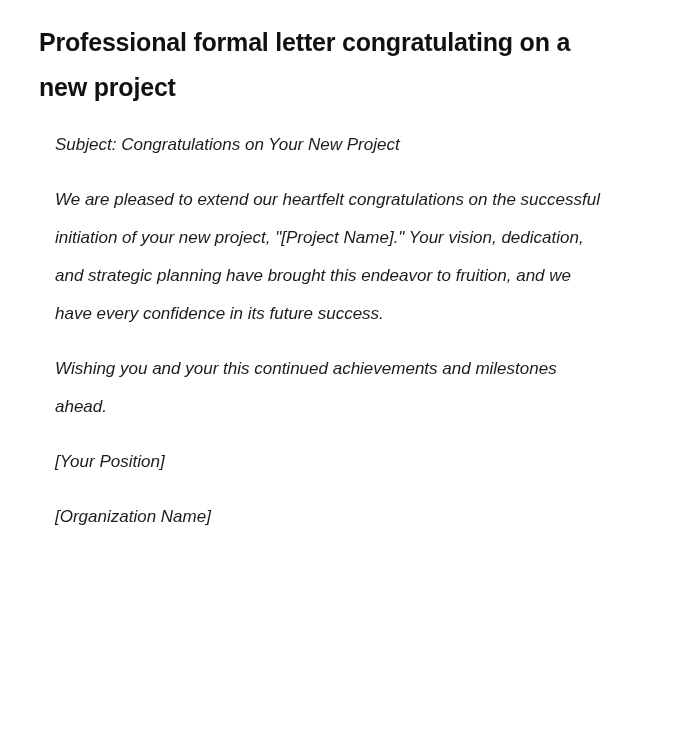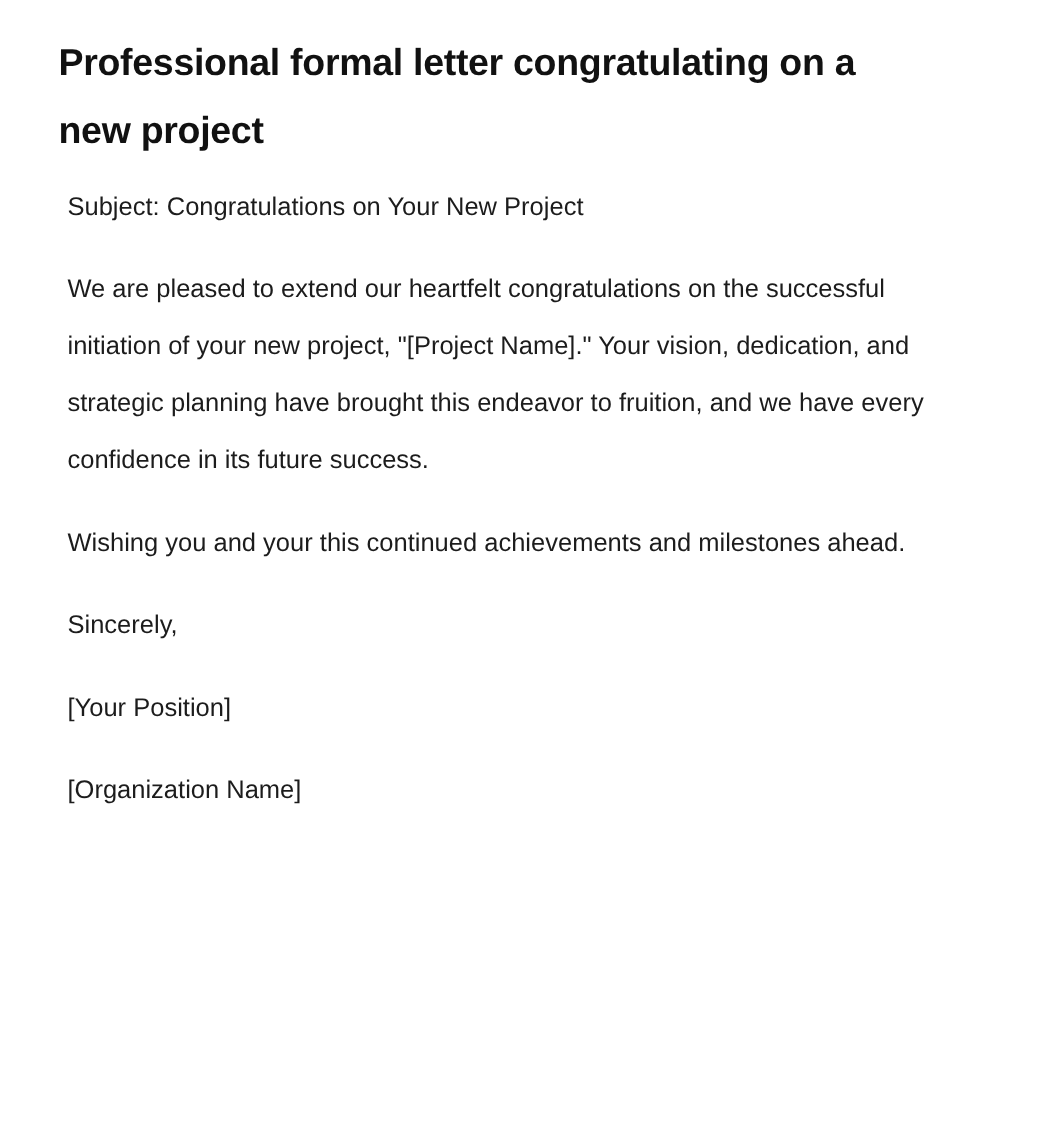--- a/index.html
+++ b/index.html
@@ -30,23 +30,24 @@
     padding: 0;
     font-size: 25px;
     line-height: 45px;
     font-weight: 700;
     letter-spacing: -0.2px;
     color: #111111;
     max-width: 570px;
   }
 
   .doc-body {
-    margin: 6px;
+    margin: 16px;
     padding: 0;
     list-style: none;
+    font-style: italic;
   }
 
   .para {
     margin: 0;
     padding: 0;
     font-size: 17px;
     line-height: 38px;
     font-weight: 400;
     color: #1c1c1c;
     max-width: 586px;
@@ -69,21 +70,20 @@
 
   <div class="doc-body">
 
     <p class="para para-first">Subject: Congratulations on Your New Project</p>
 
 
     <p class="para">We are pleased to extend our heartfelt congratulations on the successful initiation of your new project, "[Project Name]." Your vision, dedication, and strategic planning have brought this endeavor to fruition, and we have every confidence in its future success.</p>
 
     <p class="para">Wishing you and your this continued achievements and milestones ahead.</p>
 
-    <p class="para">Sincerely,</p>
 
 
     <p class="para">[Your Position]</p>
 
     <p class="para">[Organization Name]</p>
 
   </div>
 </div>
 
 </body></html>

